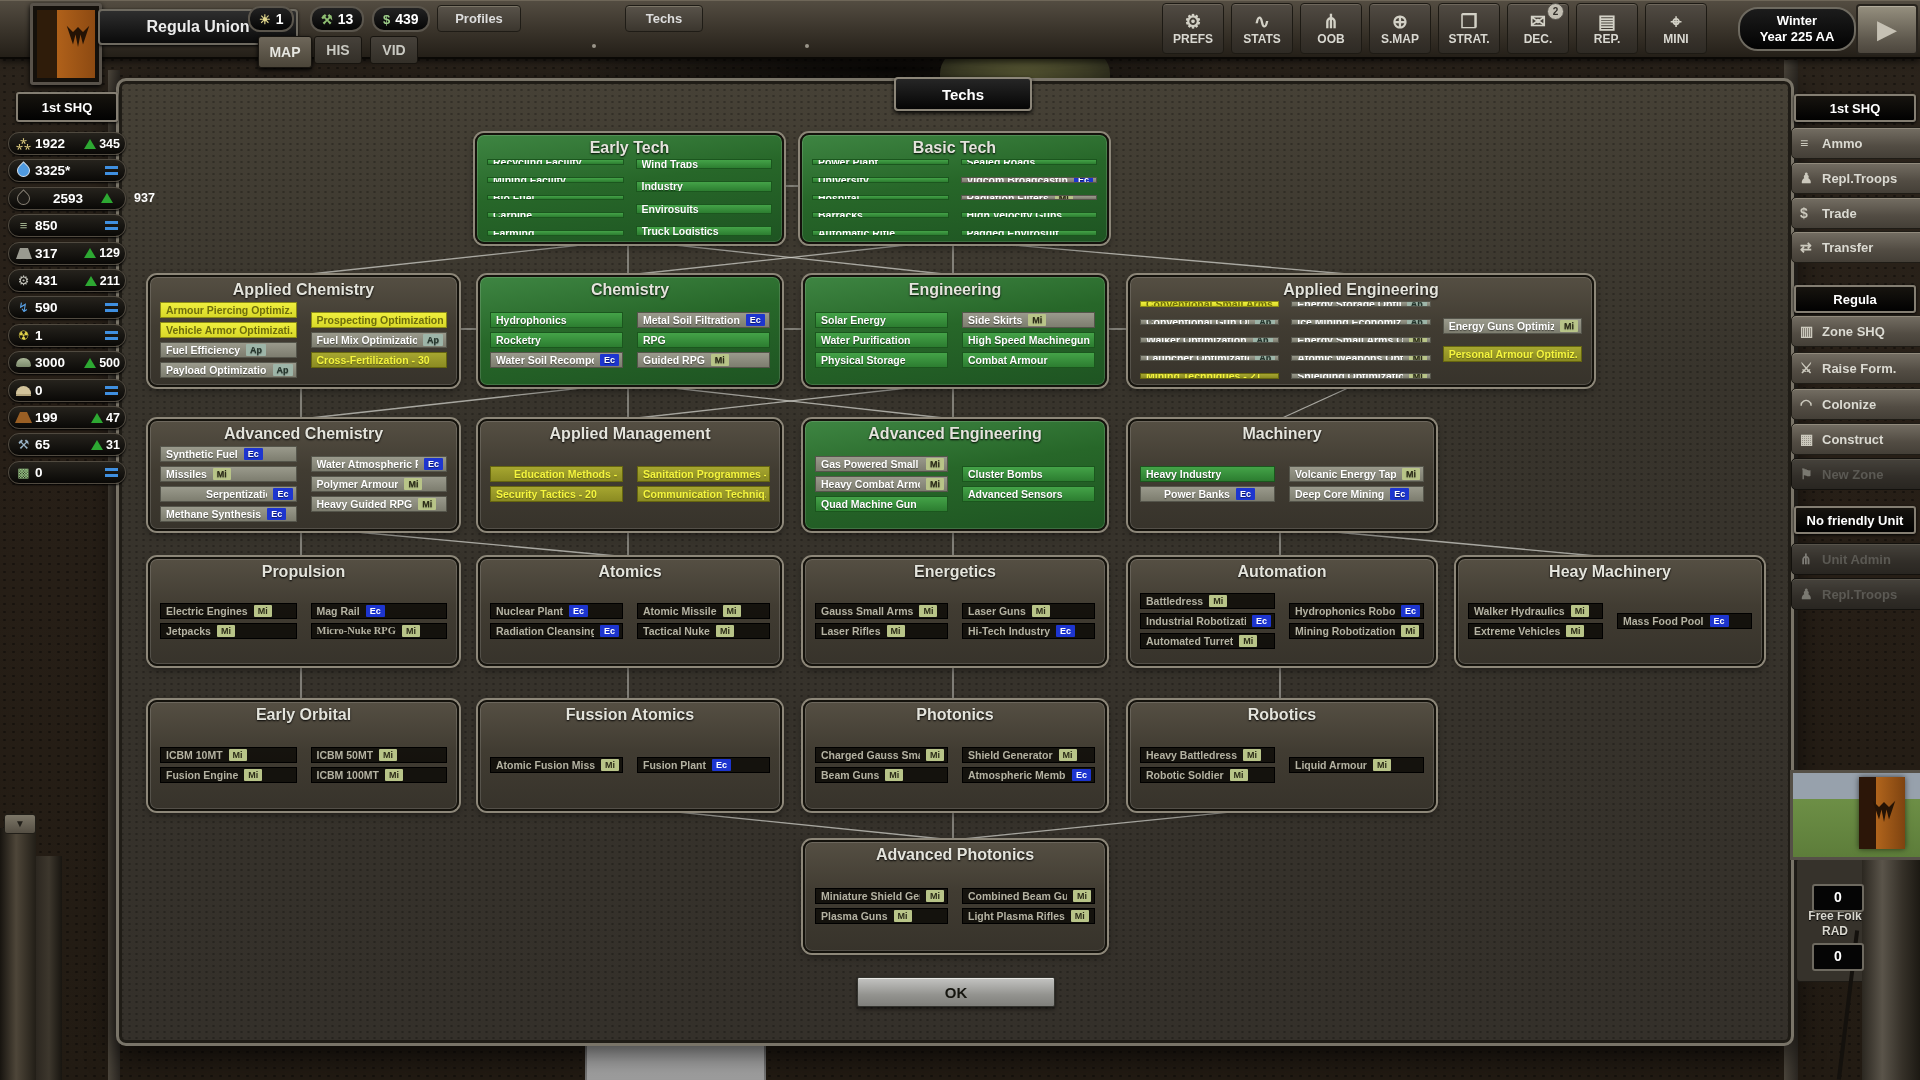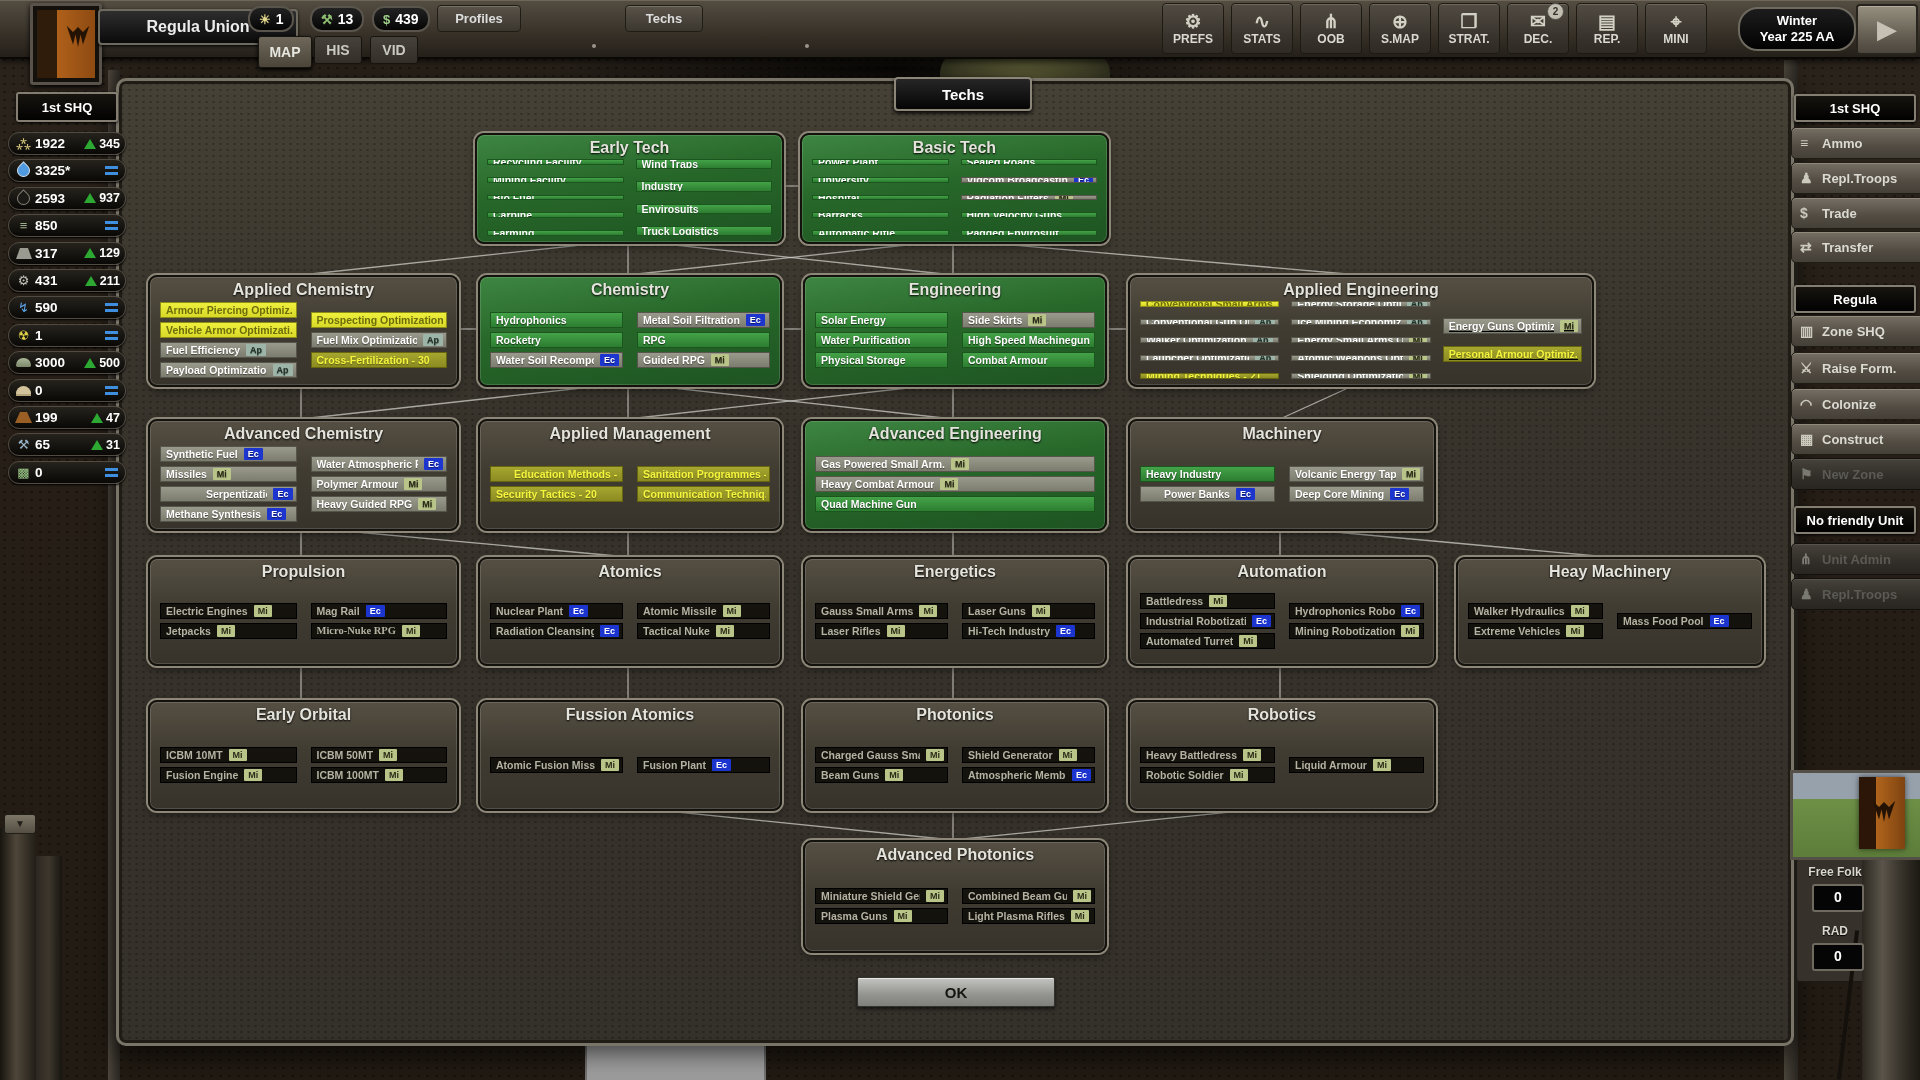--- a/index.html
+++ b/index.html
@@ -128,21 +128,21 @@
 
   .tbox{position:absolute;border-radius:9px;border:2px solid #14120c;z-index:12;
     box-shadow:0 0 0 2px #8d8779, inset 0 0 0 1px rgba(255,255,255,.14), 0 3px 8px rgba(0,0,0,.55);}
   .tbox.green{background:linear-gradient(172deg,#3e8542 0%,#276729 45%,#1e5422 100%);}
   .tbox.dark{background:linear-gradient(180deg,#554f43 0%,#413c32 45%,#37332b 100%);}
   .tbox-title{height:20px;padding-top:4px;text-align:center;color:#e4e4dc;
     font:bold 16px "Liberation Sans",sans-serif;text-shadow:0 1px 2px #000;}
   .tbox-cols{position:absolute;left:10px;right:10px;top:24px;bottom:6px;display:flex;gap:14px;}
   .tbox.dense .tbox-cols{gap:12px;}
   .tcol{flex:1;display:flex;flex-direction:column;justify-content:center;gap:4px;min-width:0;}
-  .tbox.dense .tcol{gap:12px;text-decoration:underline;}
+  .tbox.dense .tcol{gap:12px;}
   .trow{height:12px;line-height:12px;font:bold 10.5px "Liberation Sans",sans-serif;padding:1px 3px 1px 5px;
     border:1px solid rgba(0,0,0,.5);display:flex;align-items:center;white-space:nowrap;overflow:hidden;}
   .trow.researched{background:linear-gradient(#44a348,#2c7d30);color:#fff;border-color:#1b561e;text-shadow:0 1px 1px rgba(0,0,0,.65);}
   .trow.available{background:linear-gradient(#9a9a8c,#7d7d6f);color:#fff;border-color:#55554b;text-shadow:0 1px 1px rgba(0,0,0,.5);}
   .trow.queued{background:linear-gradient(#efef3e,#d8d828);color:#6e6e0c;border-color:#8c8c16;}
   .trow.active{background:linear-gradient(#a6a630,#8b8b22);color:#f5f53e;border-color:#66660f;text-shadow:0 1px 1px rgba(0,0,0,.35);}
   .trow.locked{background:rgba(10,9,5,.8);color:#b4b2a2;border-color:#000;}
   .bdg{font:bold 9px/12px "Liberation Sans",sans-serif;padding:0 4px;margin-left:6px;border-radius:1px;flex:0 0 auto;}
   .bdg.ec{background:#1d35cf;color:#fff;}
   .bdg.mi{background:#b8c488;color:#2c2c18;}
@@ -255,21 +255,21 @@
         <span class="trend-up"></span>
         <span class="delta">345</span>
       </div>
       <div class="res-row abs" style="top: 159.4px;">
         <span class="ric">
           <i class="shape-water" style="display: inline-block;"></i>
         </span>
         <b class="rval">3325*</b>
         <span class="trend-eq"></span>
       </div>
-      <div class="res-row abs" style="top: 186.8px;">
+      <div class="res-row abs" style="top: 186.8px; gap: 18px;">
         <span class="ric">
           <i class="shape-oil" style="display: inline-block;"></i>
         </span>
         <b class="rval">2593</b>
         <span class="trend-up"></span>
         <span class="delta">937</span>
       </div>
       <div class="res-row abs" style="top: 214.2px;">
         <span class="ric" style="color: rgb(159, 174, 140);">≡</span>
         <b class="rval">850</b>
@@ -389,21 +389,21 @@
       </div>
     </div>
   <div class="abs" id="minimap">
     <div id="mini-flag">
       <svg viewBox="0 0 24 20">
         <path d="M3 1 L8 16 L10 8 L12 18 L14 8 L16 16 L21 1 L16 6 L12 2 L8 6 Z" fill="#241305"></path>
       </svg>
     </div>
   </div>
   <div id="right-fields">
-      <div class="flabel abs" style="top: 864px;">Free Folk</div>
+      <div class="flabel abs" style="top: 908px;">Free Folk</div>
       <div class="fvalue abs" style="top: 884px;">0</div>
       <div class="flabel abs" style="top: 923px;">RAD</div>
       <div class="fvalue abs" style="top: 943px;">0</div>
     </div>
 
   <div class="abs" id="dialog"></div>
   <svg class="abs" id="connectors" viewBox="0 0 1920 1080">
       <line x1="780" y1="186" x2="800" y2="186" stroke="#cfcfc8" stroke-width="1.3" stroke-opacity=".75"></line>
       <line x1="628" y1="240" x2="628" y2="275" stroke="#cfcfc8" stroke-width="1.3" stroke-opacity=".75"></line>
       <line x1="628" y1="240" x2="301" y2="275" stroke="#cfcfc8" stroke-width="1.3" stroke-opacity=".75"></line>
@@ -728,20 +728,28 @@
               <b class="bdg mi">Mi</b>
             </div>
             <div class="trow available">
               <span class="tlabel" style="overflow: hidden;">Heavy Combat Armour</span>
               <b class="bdg mi">Mi</b>
             </div>
             <div class="trow researched">
               <span class="tlabel" style="overflow: hidden;">Quad Machine Gun</span>
             </div>
           </div>
+          <div class="tcol">
+            <div class="trow researched">
+              <span class="tlabel" style="overflow: hidden;">Cluster Bombs</span>
+            </div>
+            <div class="trow researched">
+              <span class="tlabel" style="overflow: hidden;">Advanced Sensors</span>
+            </div>
+          </div>
         </div>
       </div>
       <div class="tbox dark" style="left: 1128px; top: 419px; width: 304px; height: 108px;">
         <div class="tbox-title">Machinery</div>
         <div class="tbox-cols">
           <div class="tcol">
             <div class="trow researched">
               <span class="tlabel" style="overflow: hidden;">Heavy Industry</span>
             </div>
             <div class="trow available">

